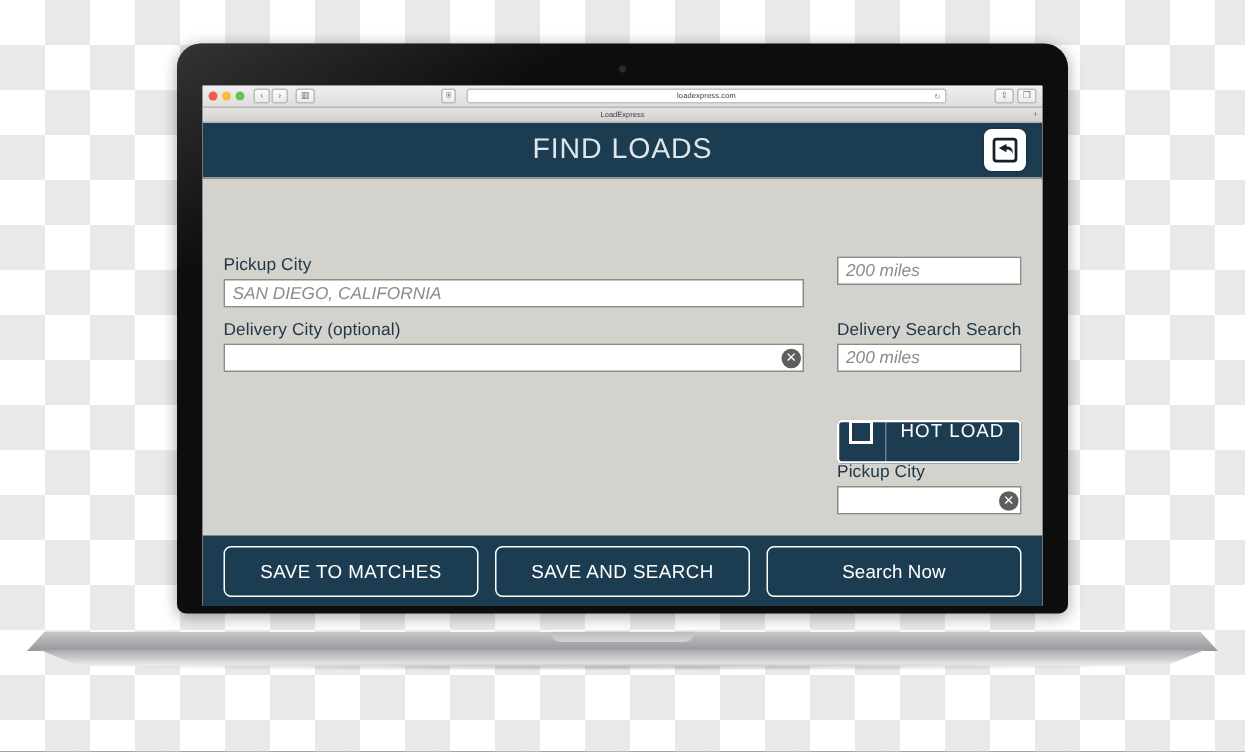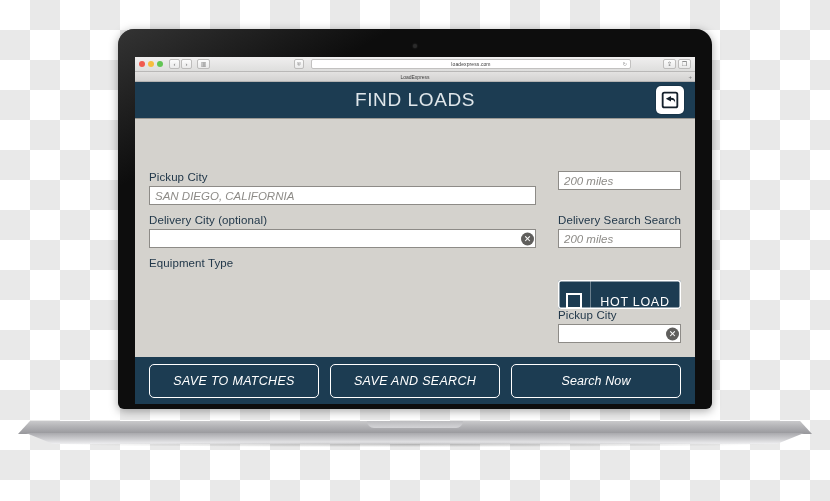--- a/index.html
+++ b/index.html
@@ -244,21 +244,21 @@
     font-size: 9px;
     line-height: 13px;
     text-align: center;
     font-family: "Liberation Sans", sans-serif;
   }
 
   .spacer-cell { }
 
   #hotload-row {
     display: flex;
-    align-items: flex-end;
+    align-items: flex-start;
     background: #1c3c52;
     border-radius: 3px;
     height: 29px;
     margin-top: 23px;
     padding: 0 2px;
     box-sizing: border-box;
     box-shadow: inset 0 0 0 1.5px #ffffff;
   }
   #hotload-checkbox {
     width: 16px;
@@ -301,21 +301,20 @@
     border: 1.6px solid #ffffff;
     border-radius: 5px;
     background: transparent;
     color: #ffffff;
     font-size: 12.5px;
     display: flex;
     align-items: center;
     justify-content: center;
     letter-spacing: 0.3px;
     font-family: "Liberation Sans", sans-serif;
-    font-style: italic;
   }
   .action-btn.mixedcase { letter-spacing: 0.1px; }
 
   
   #base {
     position: absolute;
     left: 18px;
     top: 421px;
     width: 794px;
     height: 22px;
@@ -435,21 +434,20 @@
           </div>
 
           <div class="field">
             <div class="field-label">Delivery Search Search</div>
             <div class="input-wrap">
               <div class="text-input">200 miles</div>
             </div>
           </div>
 
           <div class="field">
-            <div class="field-label">Equipment Type</div>
           </div>
 
           <div class="spacer-cell"></div>
 
           <div class="field">
             <div class="field-label">Pickup City</div>
             <div class="input-wrap">
               <div class="text-input"></div>
               <span class="clear-btn">✕</span>
             </div>

